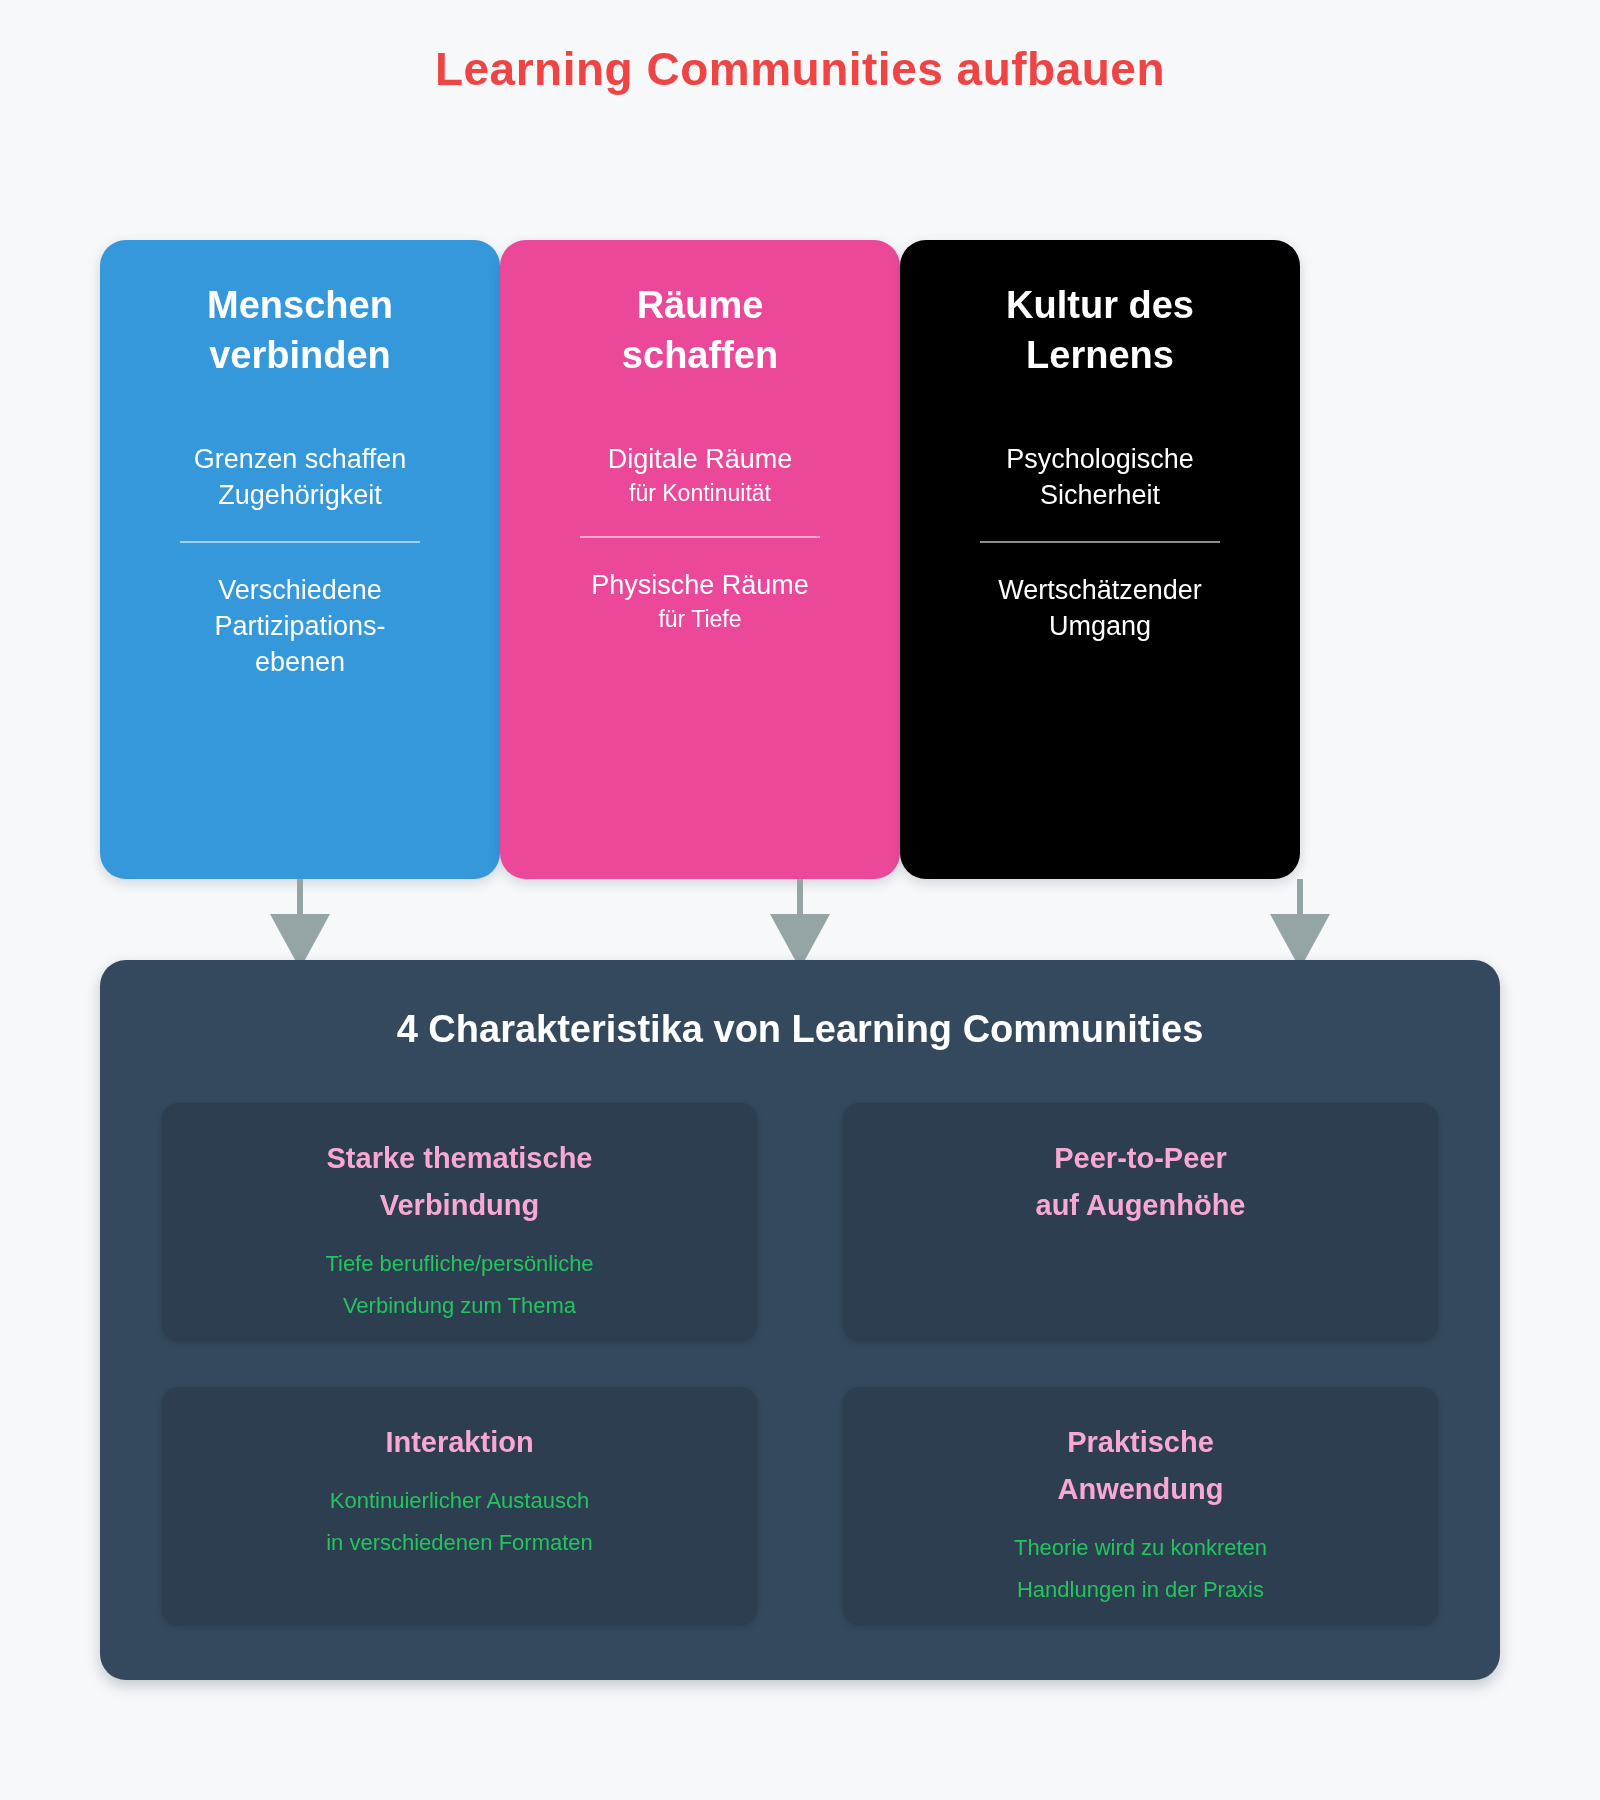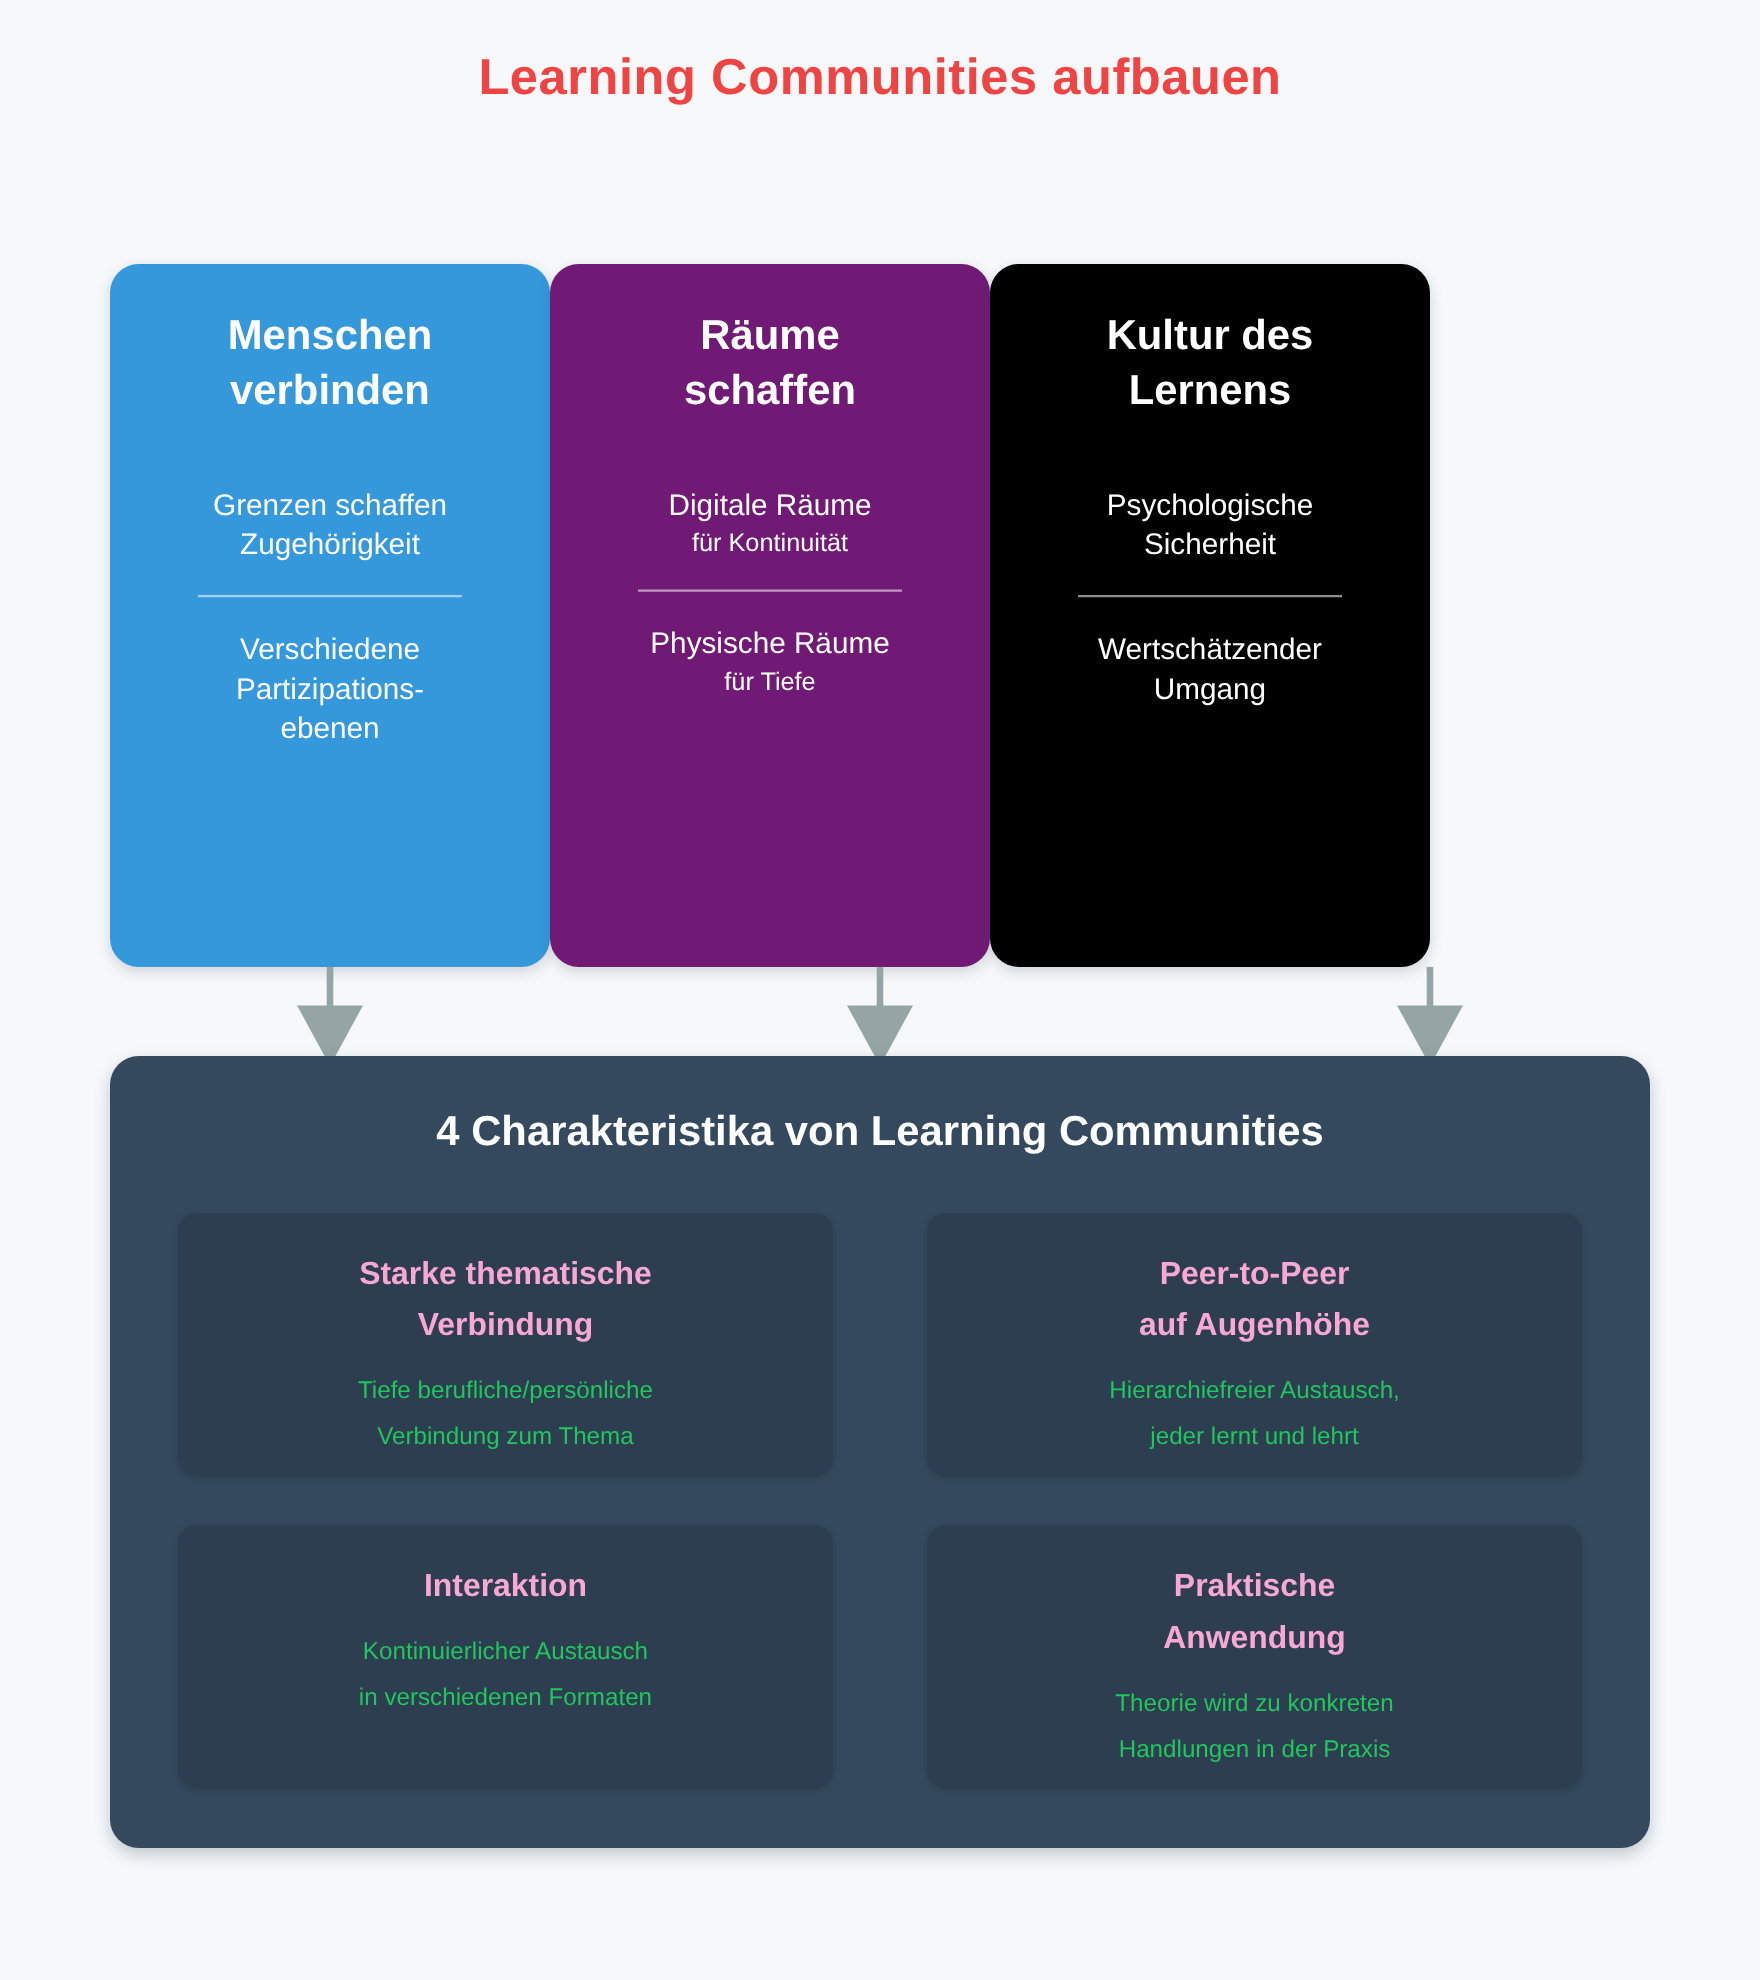--- a/index.html
+++ b/index.html
@@ -40,21 +40,21 @@
     width: 400px;
     height: 639px;
     border-radius: 26px;
     box-sizing: border-box;
     padding-top: 40px;
     text-align: center;
     color: #ffffff;
     box-shadow: 0 4px 12px rgba(44, 62, 80, 0.18);
   }
   .pillar-blue  { background: #3498db; }
-  .pillar-green { background: #701a75; }
+  .pillar-green { background: #ec4899; }
   .pillar-red   { background: #000000; }
   .pillar-title {
     margin: 0;
     font-size: 38px;
     font-weight: 700;
     line-height: 1.32;
   }
   .pillar-title span { display: block; }
   .pillar-body {
     margin: 0;
@@ -235,24 +235,20 @@
           <span>Tiefe berufliche/persönliche</span>
           <span>Verbindung zum Thema</span>
         </p>
       </div>
 
       <div class="char-card">
         <h3 class="char-title">
           <span>Peer-to-Peer</span>
           <span>auf Augenhöhe</span>
         </h3>
-        <p class="char-body">
-          <span>Hierarchiefreier Austausch,</span>
-          <span>jeder lernt und lehrt</span>
-        </p>
       </div>
 
       <div class="char-card">
         <h3 class="char-title">
           <span>Interaktion</span>
         </h3>
         <p class="char-body">
           <span>Kontinuierlicher Austausch</span>
           <span>in verschiedenen Formaten</span>
         </p>

